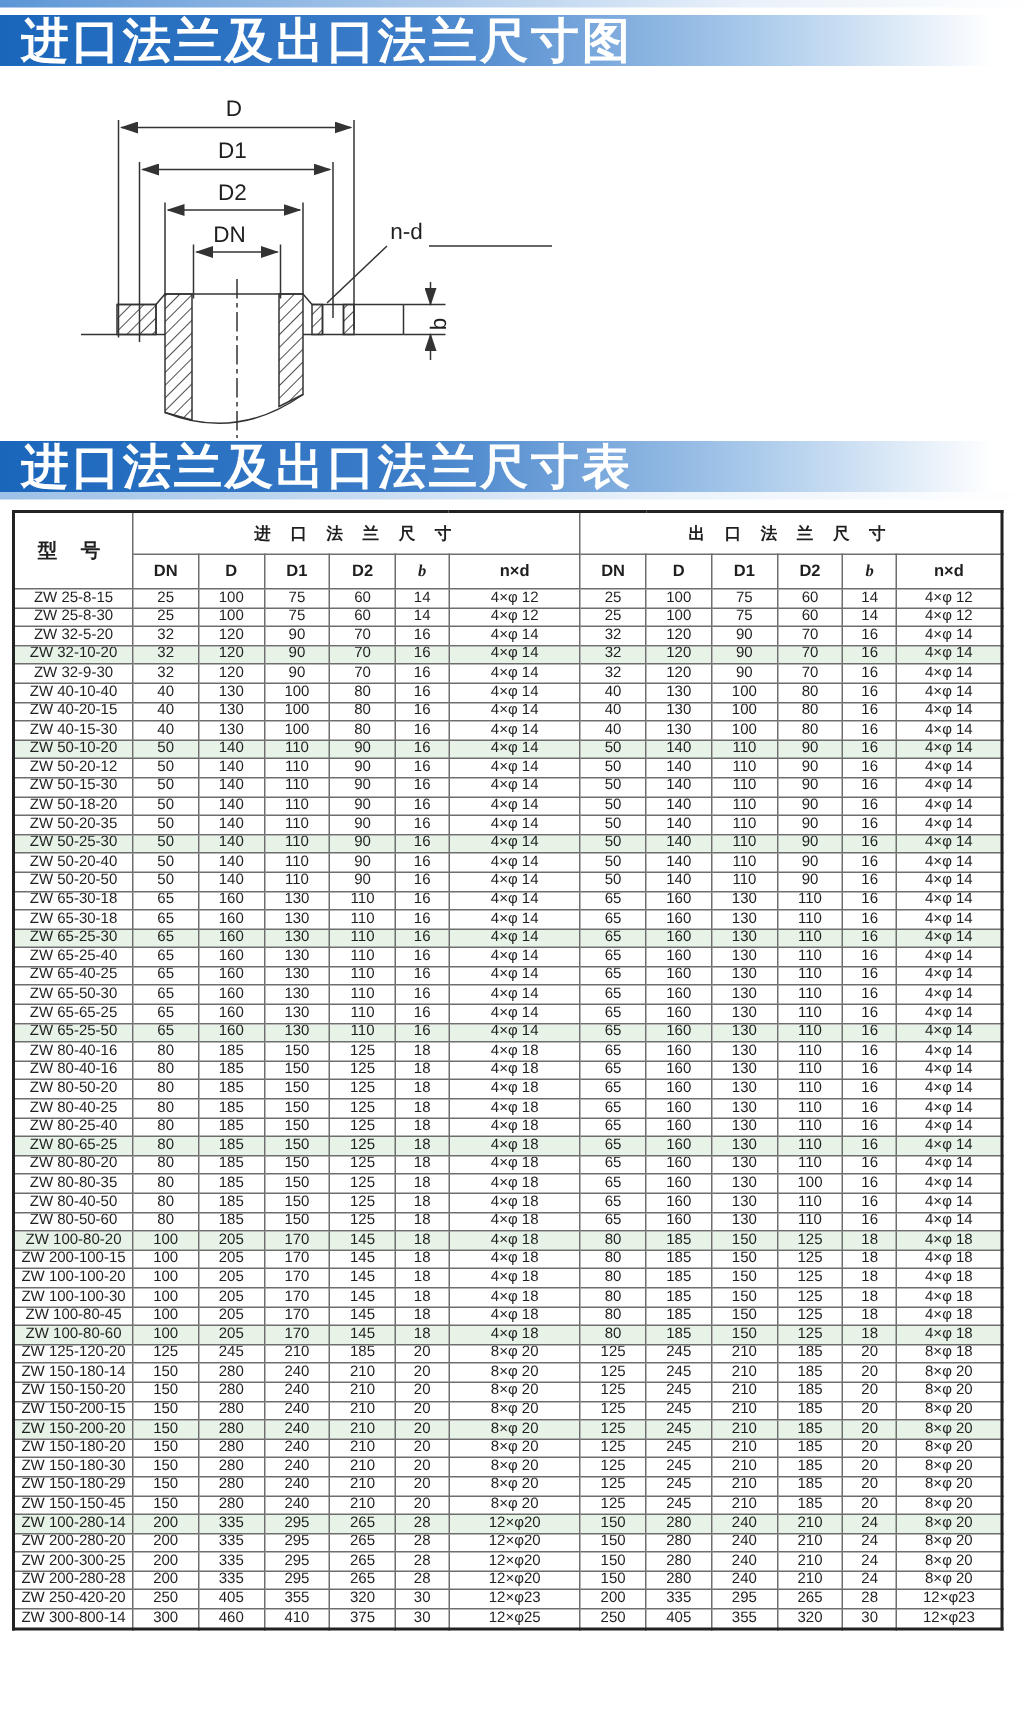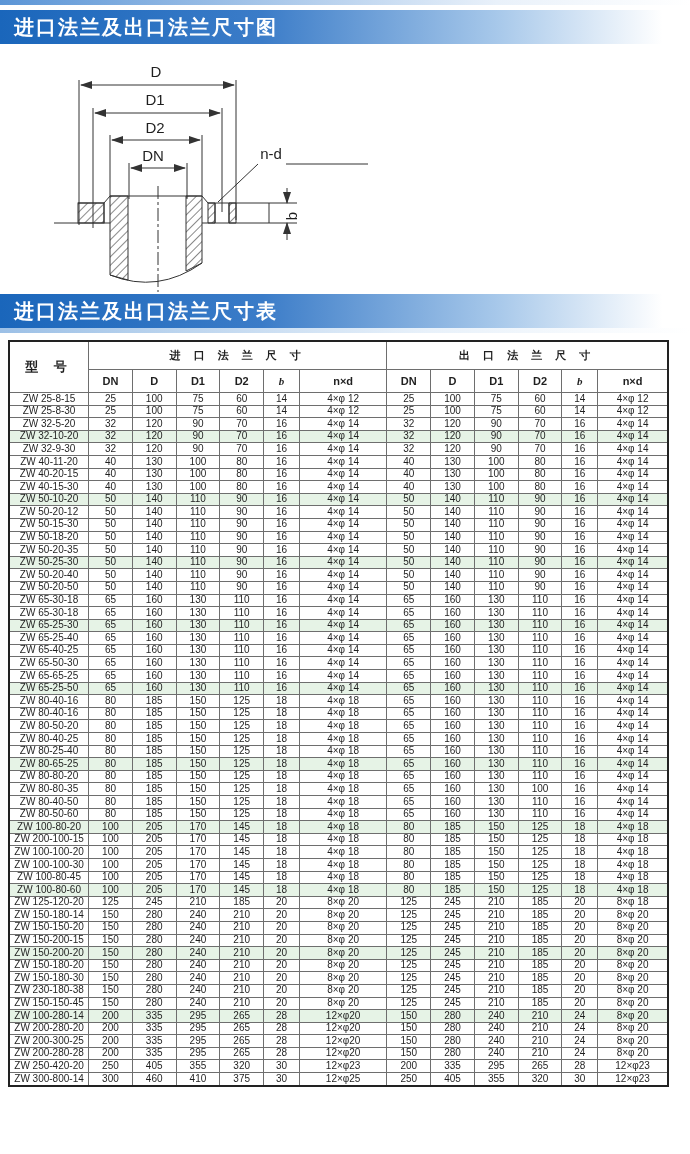--- a/index.html
+++ b/index.html
@@ -5,21 +5,21 @@
   html,body{margin:0;padding:0;}
   body{
     width:690px;height:1154px;background:#fff;overflow:hidden;
     font-family:"Liberation Sans","DejaVu Sans",sans-serif;color:#1f1f1f;
   }
   .top-strip{height:5px;background:linear-gradient(to right,var(--banner_mid,#5b95d6),#e9f1fa 72%,#fff);margin-bottom:5px;}
   .banner{
     height:34px;line-height:34px;padding-left:14px;
     background:linear-gradient(to right,var(--banner_blue,#1a66bb) 0%,#3b7cc8 38%,#a7c8ea 72%,#fff 96%);
     color:#fff;font-family:"Liberation Serif","DejaVu Serif",serif;
-    font-weight:bold;font-size:20px;letter-spacing:2px;white-space:nowrap;
+    font-weight:bold;font-size:32px;letter-spacing:2px;white-space:nowrap;
   }
   .banner-strip{height:5px;background:linear-gradient(to right,#9cc0e6,#e8f1fa 62%,#fff);}
   .diagram{height:250px;position:relative;background:#fff;}
   .diagram svg{display:block;}
   .table-wrap{padding:7px 21px 0 8px;}
   table{width:100%;border-collapse:collapse;table-layout:fixed;border:2px solid #222;background:#fff;}
   th,td{border:1px solid #6e6e6e;text-align:center;overflow:hidden;white-space:nowrap;}
   th.group-th{height:25px;font-size:11px;font-weight:bold;letter-spacing:5px;}
   th.model-th{font-size:13px;font-weight:bold;letter-spacing:6px;}
   th.col-th{height:20px;font-size:11px;font-weight:bold;}
@@ -219,21 +219,21 @@
           <td>16</td>
           <td>4×φ 14</td>
           <td class="sep">32</td>
           <td>120</td>
           <td>90</td>
           <td>70</td>
           <td>16</td>
           <td>4×φ 14</td>
         </tr>
         <tr>
-          <td>ZW 40-11-20</td>
+          <td>ZW 40-10-40</td>
           <td class="sep">40</td>
           <td>130</td>
           <td>100</td>
           <td>80</td>
           <td>16</td>
           <td>4×φ 14</td>
           <td class="sep">40</td>
           <td>130</td>
           <td>100</td>
           <td>80</td>
@@ -849,21 +849,21 @@
           <td>20</td>
           <td>8×φ 20</td>
           <td class="sep">125</td>
           <td>245</td>
           <td>210</td>
           <td>185</td>
           <td>20</td>
           <td>8×φ 20</td>
         </tr>
         <tr>
-          <td>ZW 230-180-38</td>
+          <td>ZW 150-180-29</td>
           <td class="sep">150</td>
           <td>280</td>
           <td>240</td>
           <td>210</td>
           <td>20</td>
           <td>8×φ 20</td>
           <td class="sep">125</td>
           <td>245</td>
           <td>210</td>
           <td>185</td>

